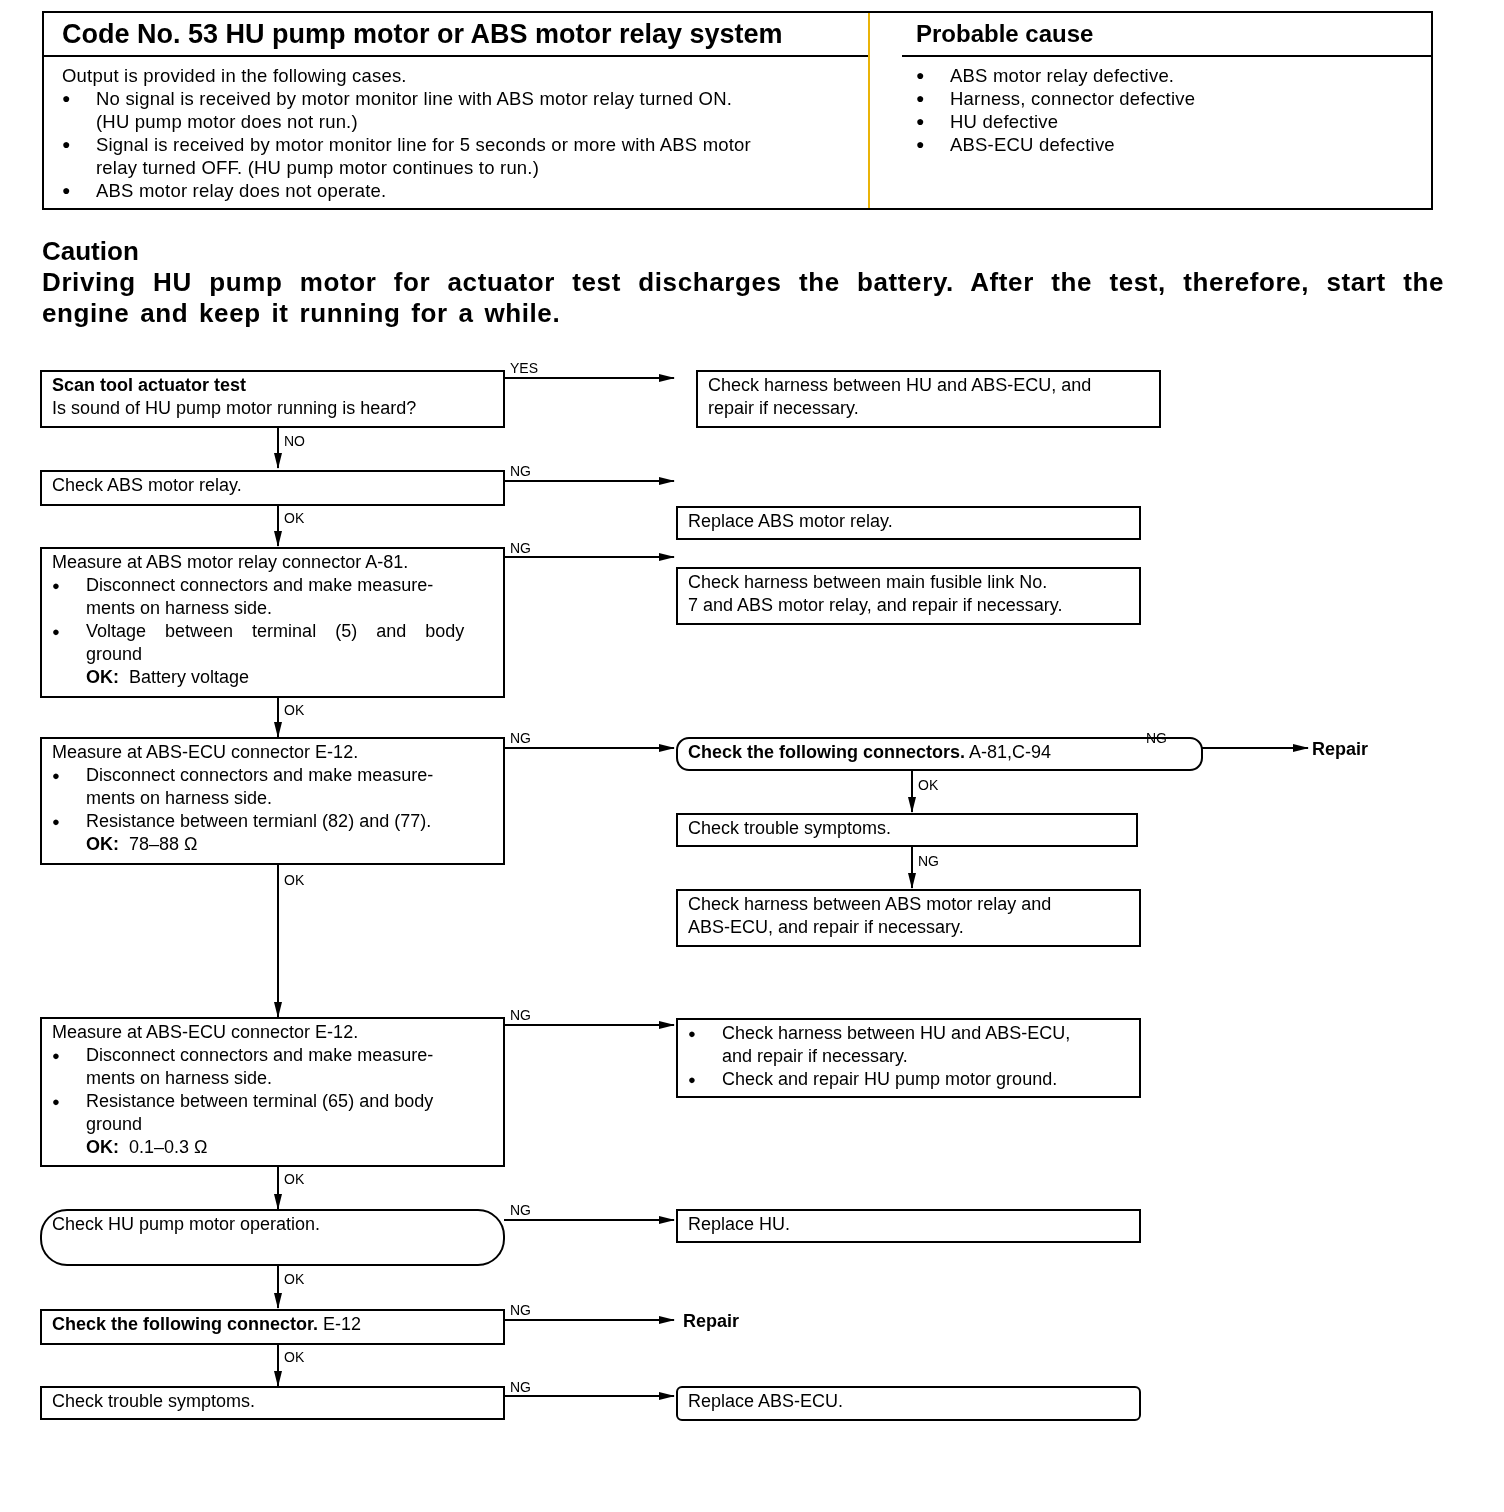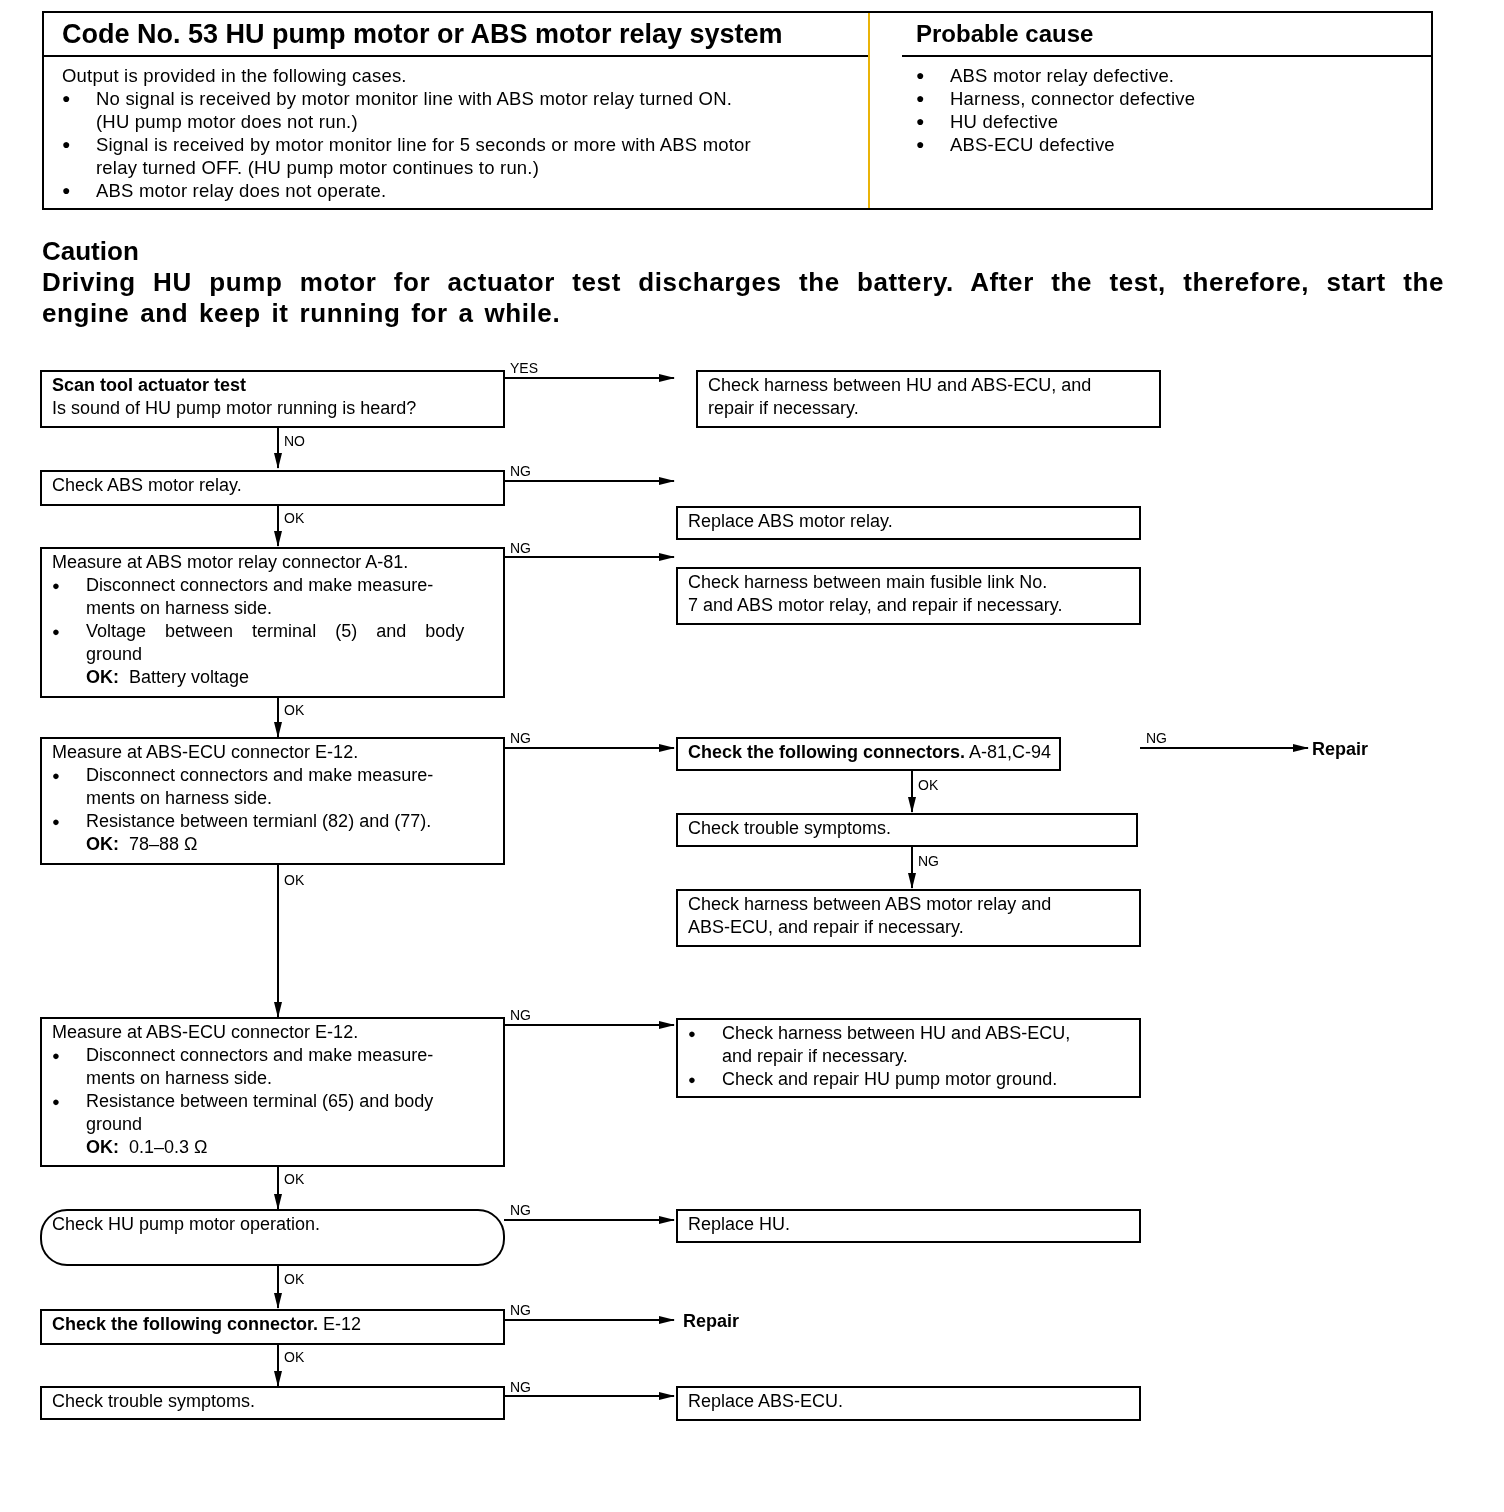--- a/index.html
+++ b/index.html
@@ -160,21 +160,21 @@
   <div class="ind">ments on harness side.</div>
   <div class="bl">
       <span class="dot">●</span>
       <span>Resistance between termianl (82) and (77).</span>
     </div>
   <div class="ind"><span class="b">OK:</span>&nbsp;&nbsp;<span>78–88 Ω</span></div>
 </div>
 <div class="lbl" style="left:510px;top:728px;">NG</div>
 <div class="lbl" style="left:284px;top:870px;">OK</div>
 
-<div class="box" style="left:676px;top:737px;width:385px;height:34px;">
+<div class="box" style="left:676px;top:737px;width:527px;height:34px;border-radius:13px;">
   <span class="b">Check the following connectors.</span> <span>A-81,C-94</span>
 </div>
 <div class="lbl" style="left:1146px;top:728px;">NG</div>
 <div class="bold-text" style="left:1312px;top:739px;">Repair</div>
 <div class="lbl" style="left:918px;top:775px;">OK</div>
 <div class="box" style="left:676px;top:813px;width:462px;height:34px;">
   <div>Check trouble symptoms.</div>
 </div>
 <div class="lbl" style="left:918px;top:851px;">NG</div>
 <div class="box" style="left:676px;top:889px;width:465px;height:58px;">
@@ -223,15 +223,15 @@
   <span class="b">Check the following connector.</span> <span>E-12</span>
 </div>
 <div class="lbl" style="left:510px;top:1300px;">NG</div>
 <div class="bold-text" style="left:683px;top:1311px;">Repair</div>
 <div class="lbl" style="left:284px;top:1347px;">OK</div>
 
 <div class="box" style="left:40px;top:1386px;width:465px;height:34px;">
   <div>Check trouble symptoms.</div>
 </div>
 <div class="lbl" style="left:510px;top:1377px;">NG</div>
-<div class="box" style="left:676px;top:1386px;width:465px;height:35px;">
+<div class="box" style="left:676px;top:1386px;width:465px;height:35px;border-radius:6px;">
   <div>Replace ABS-ECU.</div>
 </div>
 
 </body></html>

